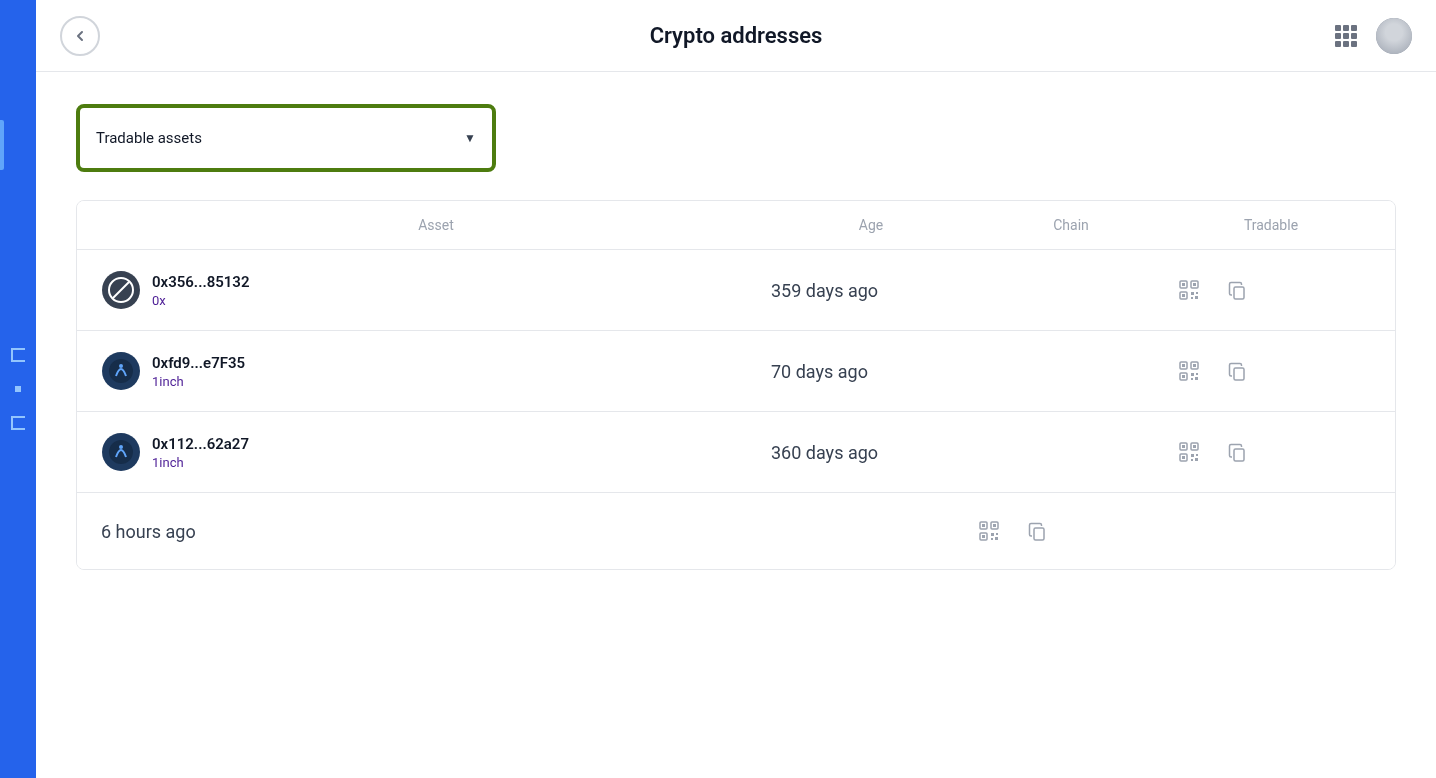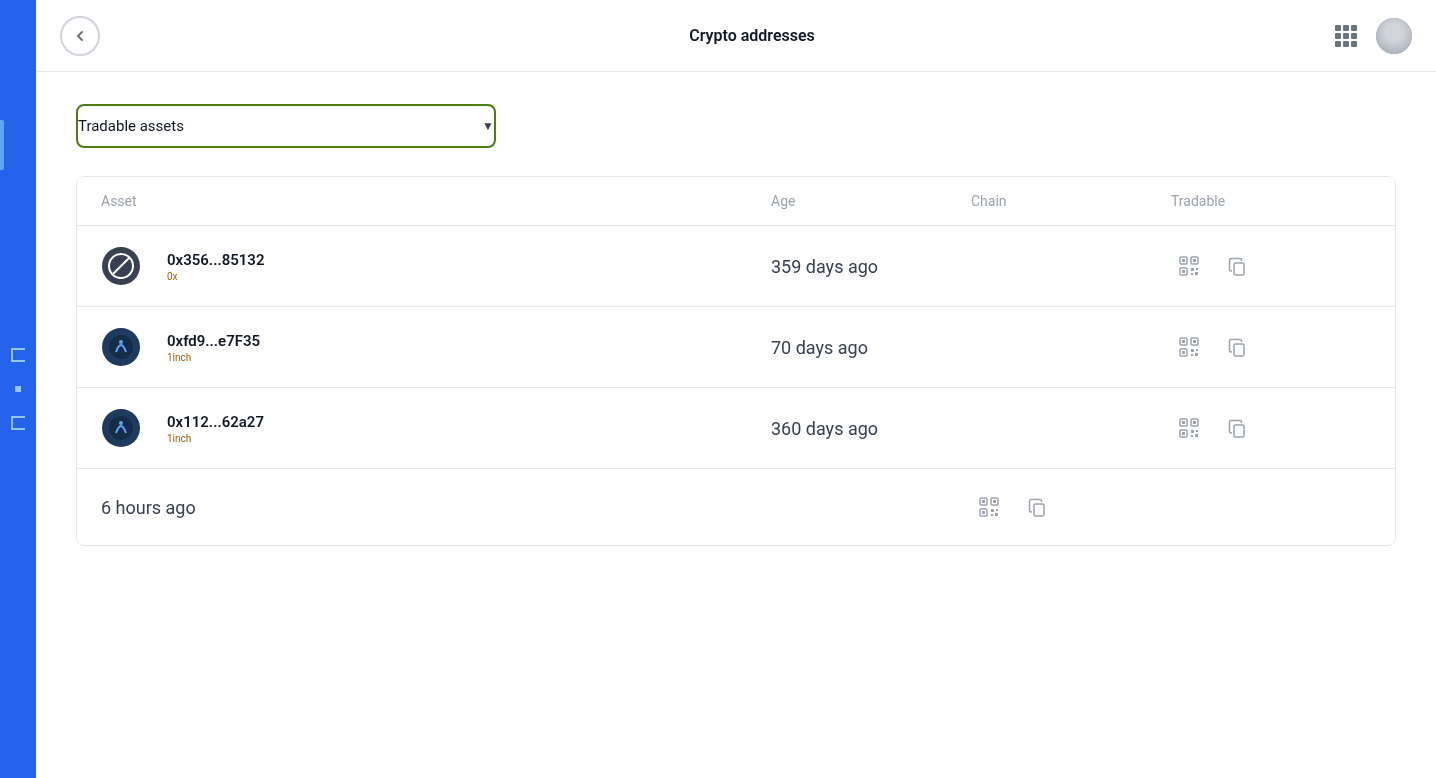--- a/index.html
+++ b/index.html
@@ -55,27 +55,26 @@
       background: white;
       display: flex;
       align-items: center;
       justify-content: center;
       cursor: pointer;
       color: #6b7280;
       font-size: 16px;
     }
 
     .header-title {
-      font-size: 16px;
+      font-size: 22px;
       font-weight: 600;
       color: #111827;
       position: absolute;
       left: 50%;
       transform: translateX(-50%);
-      margin-left: 16px;
     }
 
     .header-right {
       display: flex;
       align-items: center;
       gap: 12px;
     }
 
     .grid-icon-btn {
       width: 36px;
@@ -130,28 +129,28 @@
       overflow-y: auto;
     }
 
     
     .dropdown-wrapper {
       margin-bottom: 28px;
     }
 
     .dropdown {
       width: 420px;
-      height: 44px;
-      border: 2px solid #4d7c0f;
+      height: 68px;
+      border: 4px solid #4d7c0f;
       border-radius: 8px;
       background: white;
       display: flex;
       align-items: center;
       justify-content: space-between;
-      padding: 0 0;
+      padding: 0 16px;
       cursor: pointer;
       font-size: 15px;
       color: #111827;
     }
 
     .dropdown-arrow {
       color: #374151;
       font-size: 12px;
     }
 
@@ -161,20 +160,21 @@
       border-radius: 8px;
       overflow: hidden;
     }
 
     .table-header {
       display: grid;
       grid-template-columns: 1fr 200px 200px 200px;
       padding: 16px 24px;
       background: #ffffff;
       border-bottom: 1px solid #e5e7eb;
+      text-align: center;
     }
 
     .table-header-cell {
       font-size: 14px;
       color: #9ca3af;
       font-weight: 400;
     }
 
     .table-row {
       display: grid;
@@ -185,21 +185,21 @@
       background: white;
     }
 
     .table-row:last-child {
       border-bottom: none;
     }
 
     .asset-cell {
       display: flex;
       align-items: center;
-      gap: 26px;
+      gap: 11px;
     }
 
     .asset-icon {
       width: 40px;
       height: 40px;
       border-radius: 50%;
       overflow: hidden;
       flex-shrink: 0;
       display: flex;
       align-items: center;
@@ -212,22 +212,22 @@
       gap: 2px;
     }
 
     .asset-address {
       font-size: 15px;
       font-weight: 600;
       color: #111827;
     }
 
     .asset-label {
-      font-size: 10px;
-      color: #a16207;
+      font-size: 13px;
+      color: #4c1d95;
     }
 
     .age-cell {
       font-size: 18px;
       color: #374151;
     }
 
     .label-cell {
       font-size: 14px;
       color: #374151;

